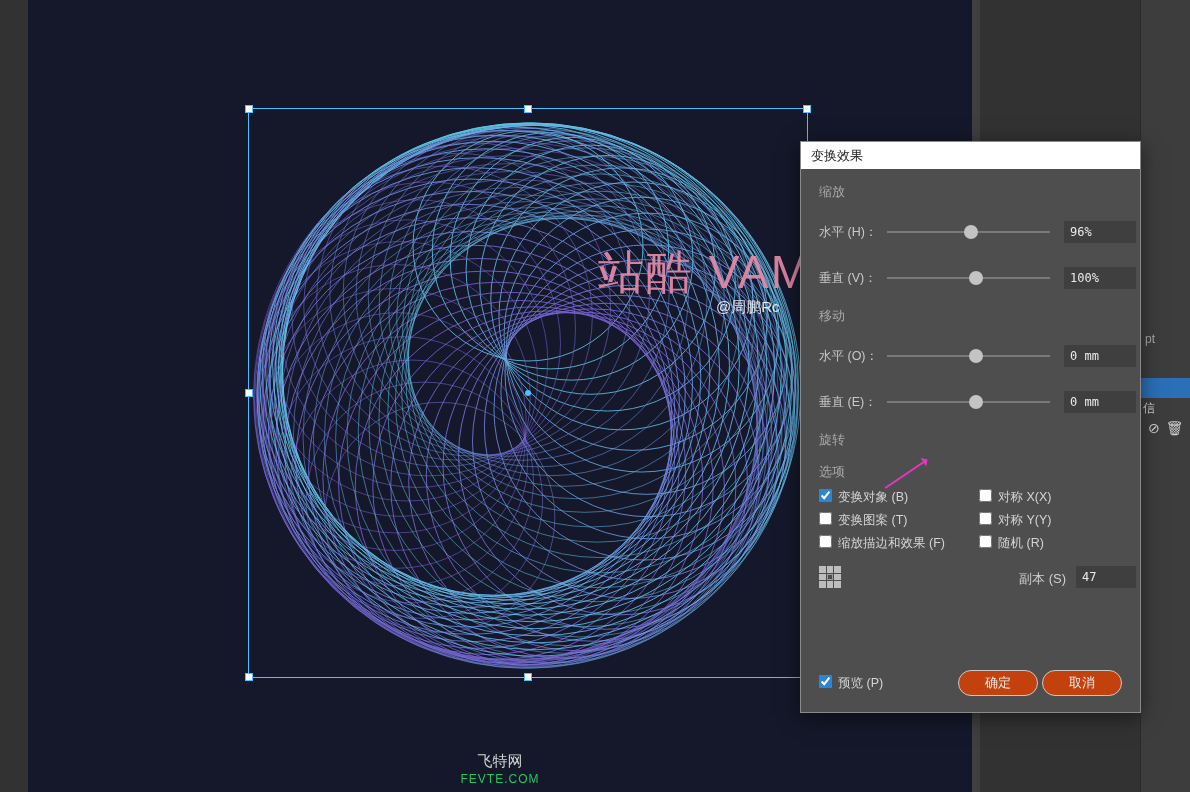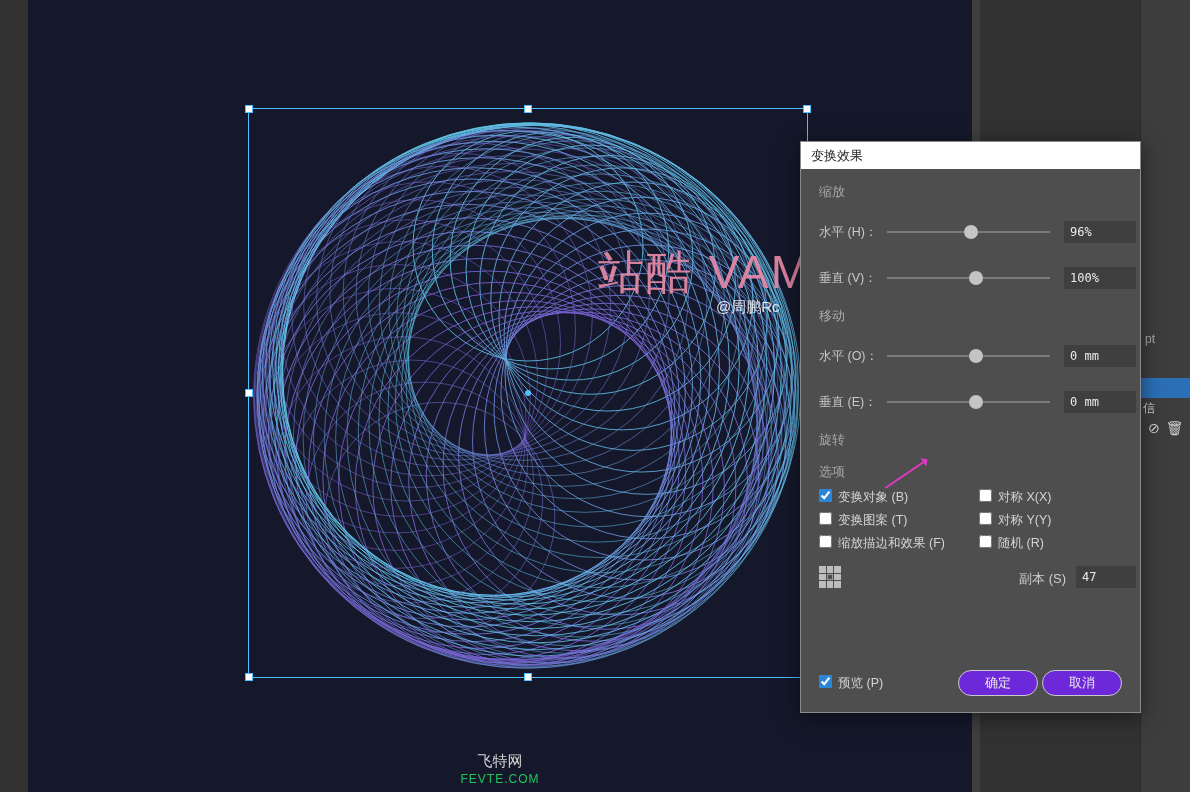--- a/index.html
+++ b/index.html
@@ -144,21 +144,21 @@
   .grid-icon span { background: #bdbdbd; }
   .grid-icon span.mid { background: transparent; border: 1px dashed #9c9c9c; }
 
   .dialog-footer {
     position: absolute; left: 0; bottom: 0; width: 100%;
     padding: 14px 18px 16px 18px;
     display: flex; align-items: center; gap: 4px;
   }
   .btn {
     width: 80px; height: 26px; border-radius: 14px;
-    background: #6d28d9; border: 1.5px solid #c9c9c9; color: #eaeaea;
+    background: #c2410c; border: 1.5px solid #c9c9c9; color: #eaeaea;
     font-size: 13px; display: flex; align-items: center; justify-content: center;
     cursor: pointer;
   }
   .spacer { flex: 1; }
 </style>
 </head>
 <body>
 
 <div class="canvas-wrap"></div>
 <div class="scroll-gutter"></div>

